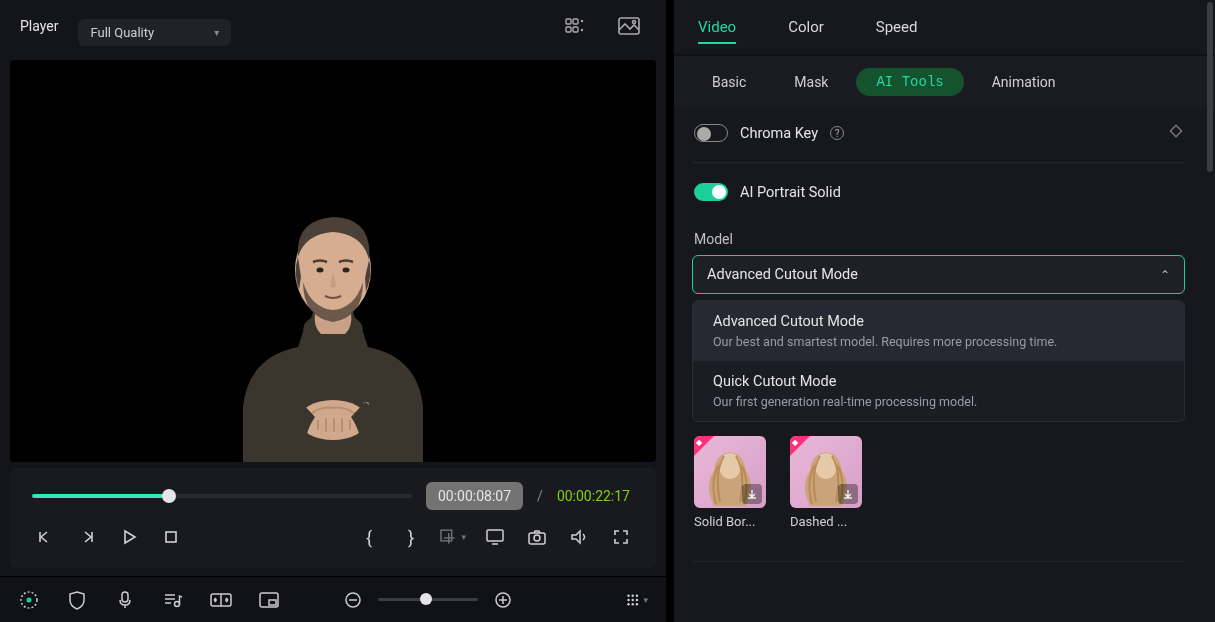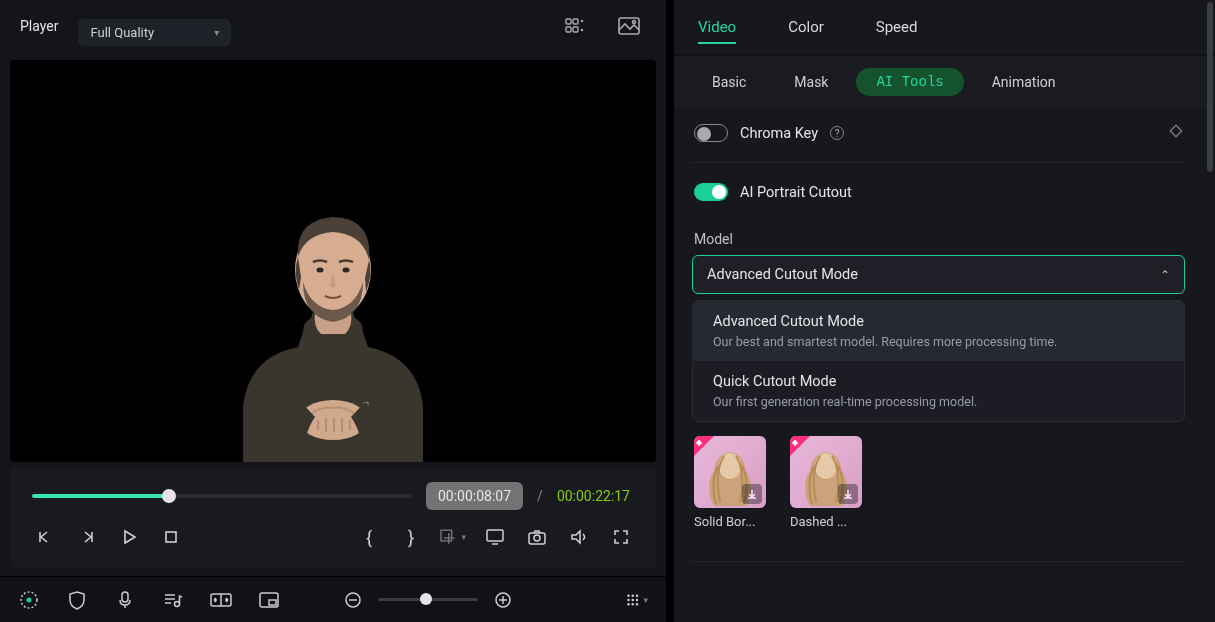--- a/index.html
+++ b/index.html
@@ -313,21 +313,21 @@
         <svg width="14" height="14" viewBox="0 0 14 14" fill="none" stroke="currentColor" stroke-width="1.4">
             <rect x="3" y="3" width="8" height="8" transform="rotate(45 7 7)"></rect>
           </svg>
       </span>
     </div>
     <div class="hr"></div>
     <div class="feature-row">
       <div class="toggle on">
           <div class="knob"></div>
         </div>
-      <span>AI Portrait Cutout</span>
+      <span>AI Portrait Solid</span>
     </div>
 
     <div class="section-label">Model</div>
     <div class="dropdown-selected">
       <span>Advanced Cutout Mode</span>
       <span style="color:#bbb;font-size:12px;">⌃</span>
     </div>
     <div class="dropdown-menu">
       <div class="dd-item hover">
         <div class="dd-title">Advanced Cutout Mode</div>

